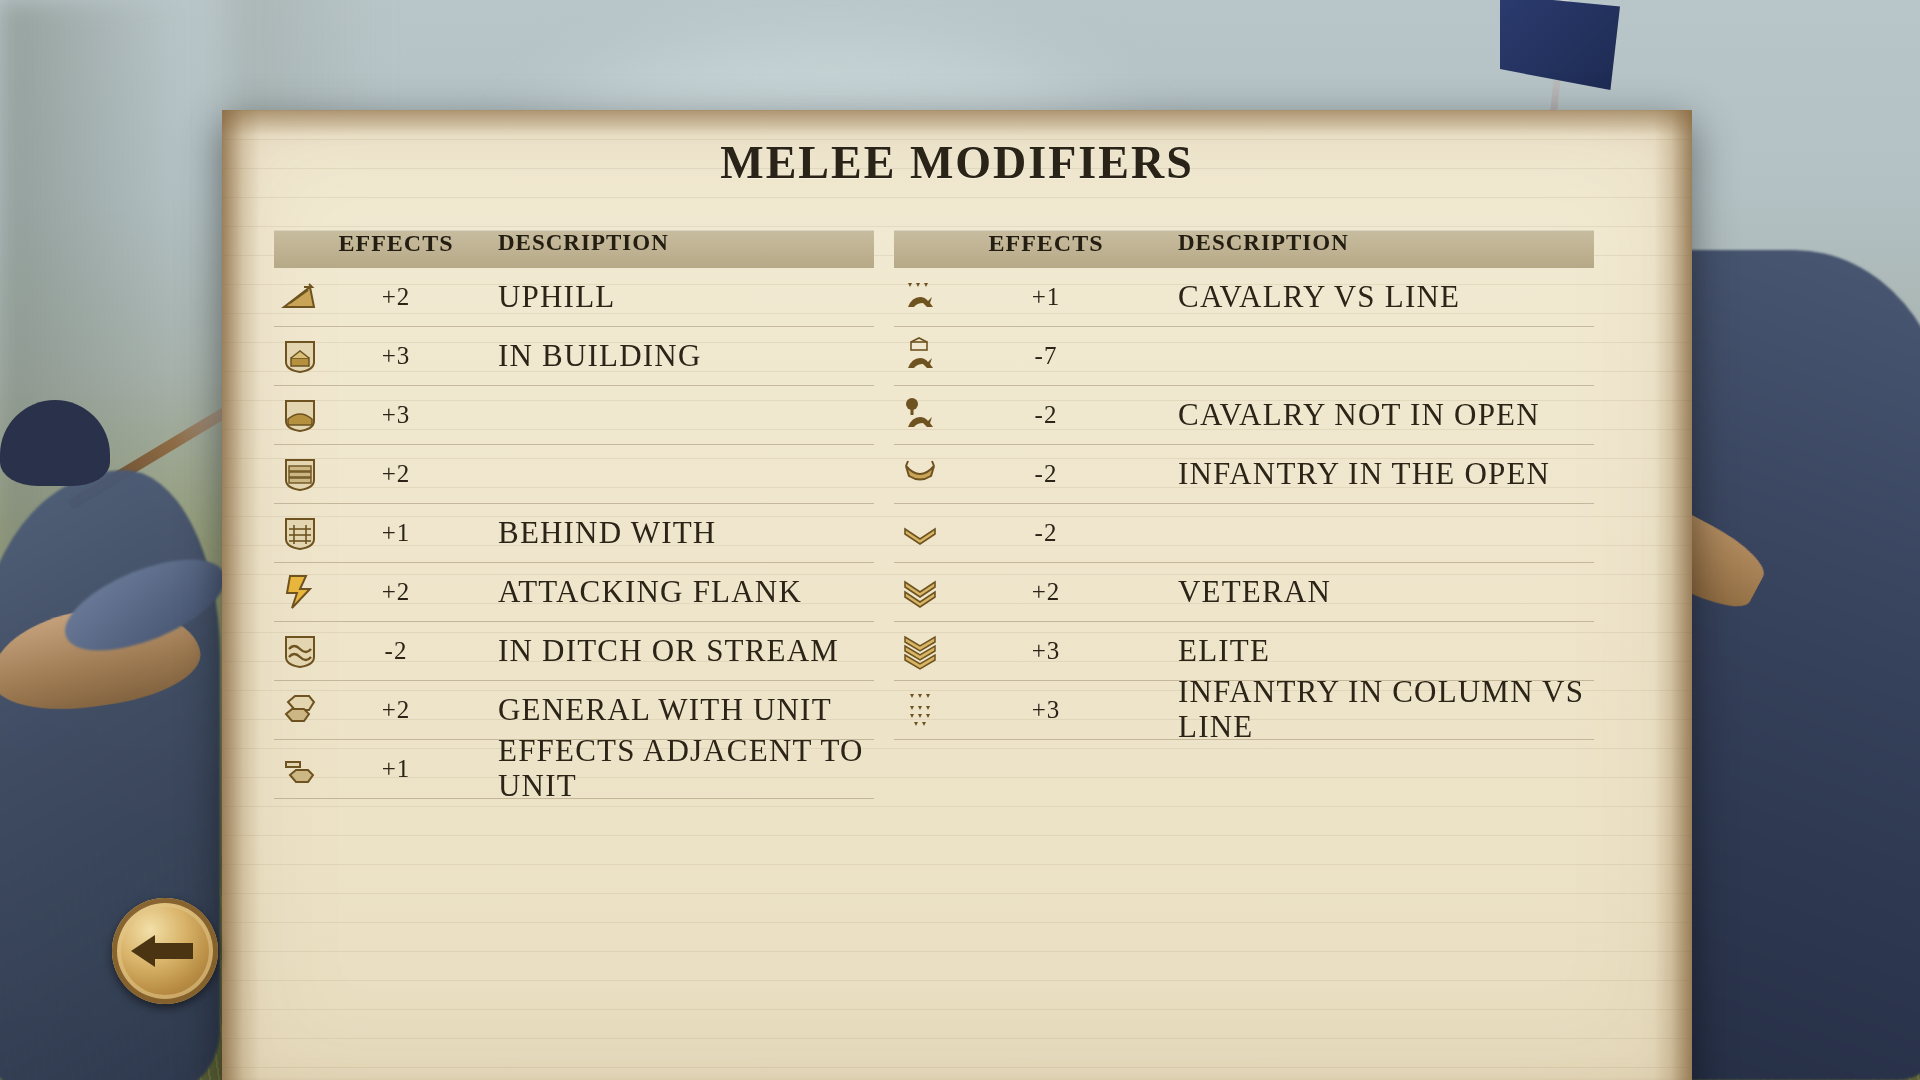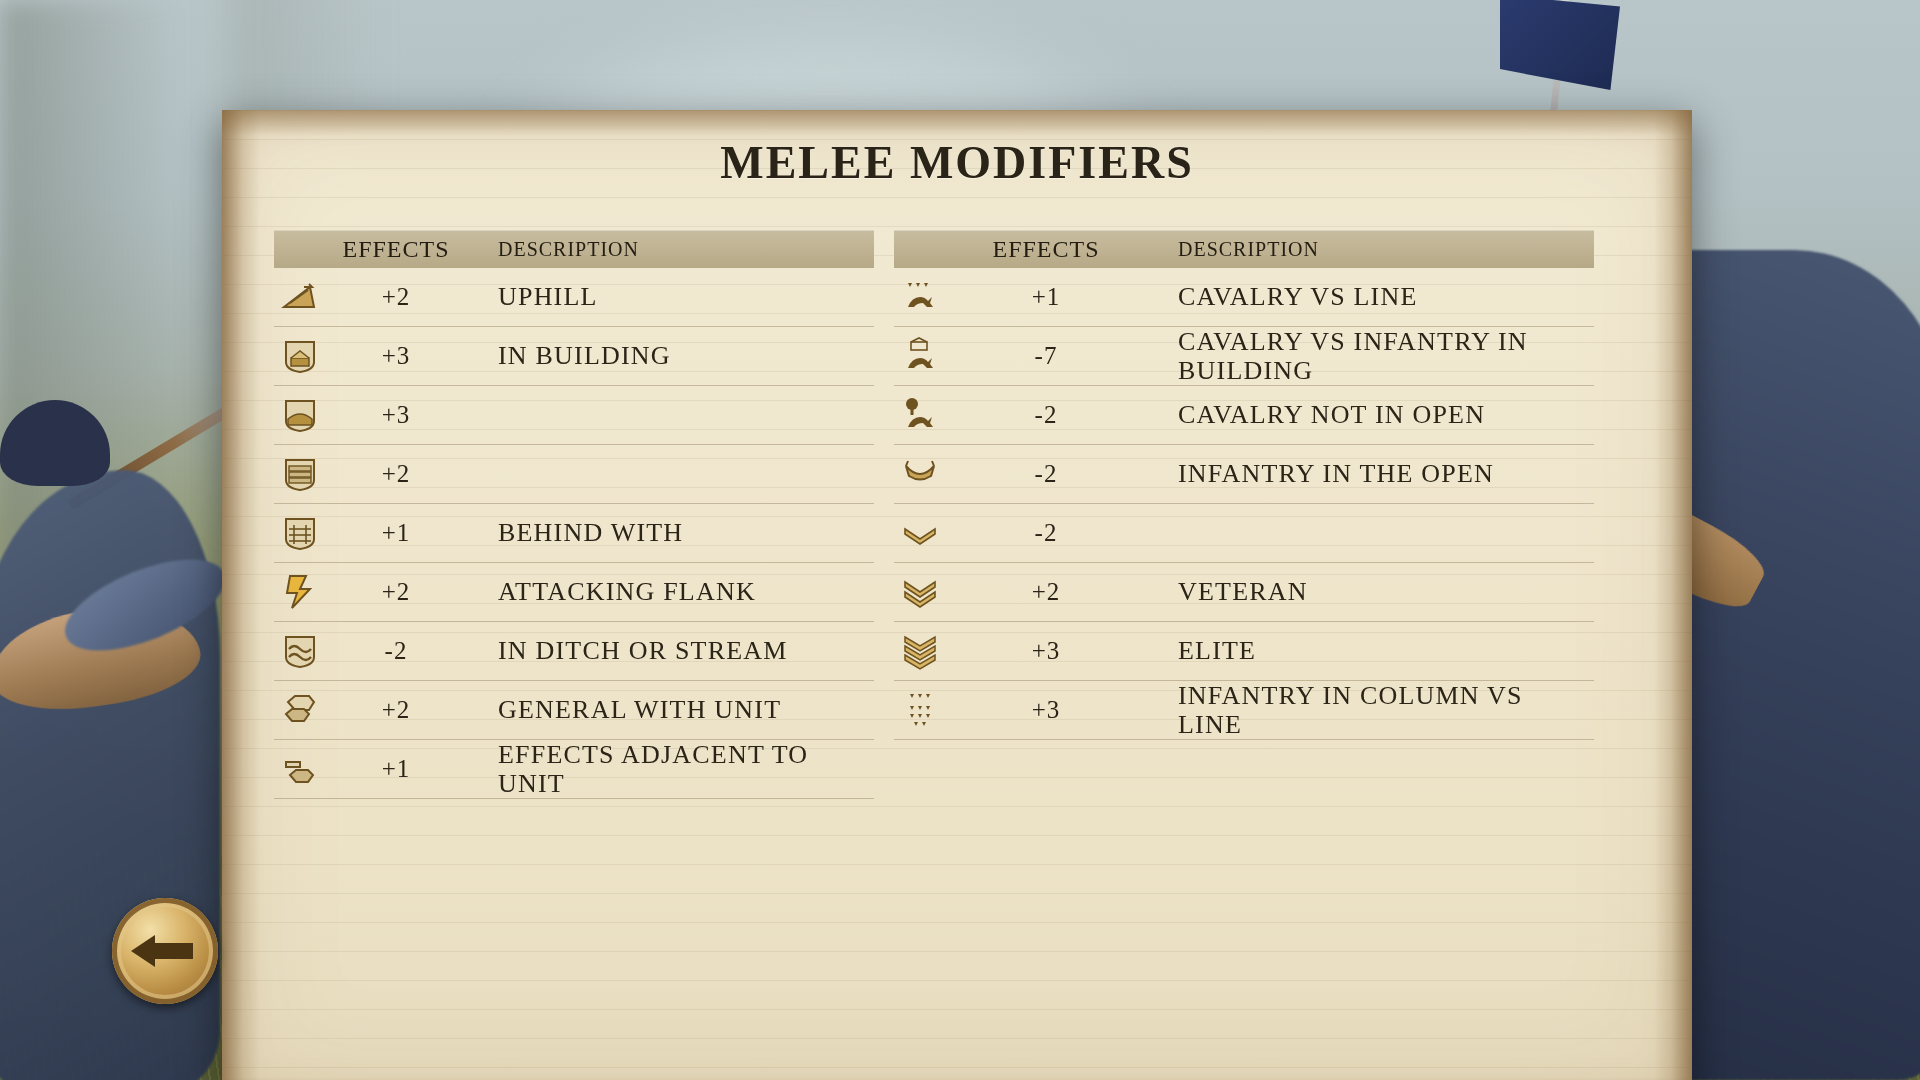--- a/index.html
+++ b/index.html
@@ -237,38 +237,38 @@
   
   .column {
     position: absolute;
     top: 120px;
   }
   #column-left  { left: 52px;  width: 600px; }
   #column-right { left: 672px; width: 700px; }
 
   .table-head {
     display: flex;
-    align-items: center;
     height: 38px;
     background: linear-gradient(to bottom, #c9bda0, #b5a987);
     box-shadow: inset 0 1px 0 rgba(255,255,255,.35);
+    font-weight: bold;
   }
   .th-icon { width: 52px; }
   .th-effects {
     width: 140px;
     text-align: center;
     font-size: 24px;
     color: #231d12;
     font-variant: small-caps;
     letter-spacing: 1px;
   }
   .th-desc {
     flex: 1;
     padding-left: 32px;
-    font-size: 20px;
+    font-size: 23px;
     color: #231d12;
     font-variant: small-caps;
     letter-spacing: 1px;
   }
   #column-right .th-effects { width: 200px; }
 
   .row {
     display: flex;
     align-items: center;
     height: 58px;
@@ -286,21 +286,21 @@
     width: 140px;
     text-align: center;
     font-size: 25px;
     color: #2b2417;
     letter-spacing: 1px;
   }
   #column-right .cell-effect { width: 200px; }
   .cell-desc {
     flex: 1;
     padding-left: 32px;
-    font-size: 26px;
+    font-size: 31px;
     color: #2b2417;
     font-variant: small-caps;
     letter-spacing: 1.2px;
     line-height: 1.12;
   }
 
   
   #back-button {
     position: absolute;
     left: 112px;
@@ -520,21 +520,20 @@
       <div class="cell-icon">
         <svg class="ico" viewBox="0 0 40 40">
             <g stroke="#6e5320" stroke-width="1.6" fill="none">
               <rect x="11" y="6" width="16" height="8"></rect>
               <path d="M11 6 l8 -4 l8 4"></path>
             </g>
             <path d="M8 32 q4 -10 12 -10 q5 0 8 4 l4 -4 l-2 6 l3 4 h-6 l-4 -4 q-6 0 -9 4 Z" fill="#6e5320"></path>
           </svg>
       </div>
       <div class="cell-effect">-7</div>
-      <div class="cell-desc">CAVALRY VS INFANTRY IN BUILDING</div>
     </div>
 
     <div class="row">
       <div class="cell-icon">
         <svg class="ico" viewBox="0 0 40 40">
             <circle cx="12" cy="9" r="6" fill="#6e5320"></circle>
             <rect x="10.5" y="12" width="3" height="8" fill="#6e5320"></rect>
             <path d="M8 32 q4 -10 12 -10 q5 0 8 4 l4 -4 l-2 6 l3 4 h-6 l-4 -4 q-6 0 -9 4 Z" fill="#6e5320"></path>
           </svg>
       </div>

